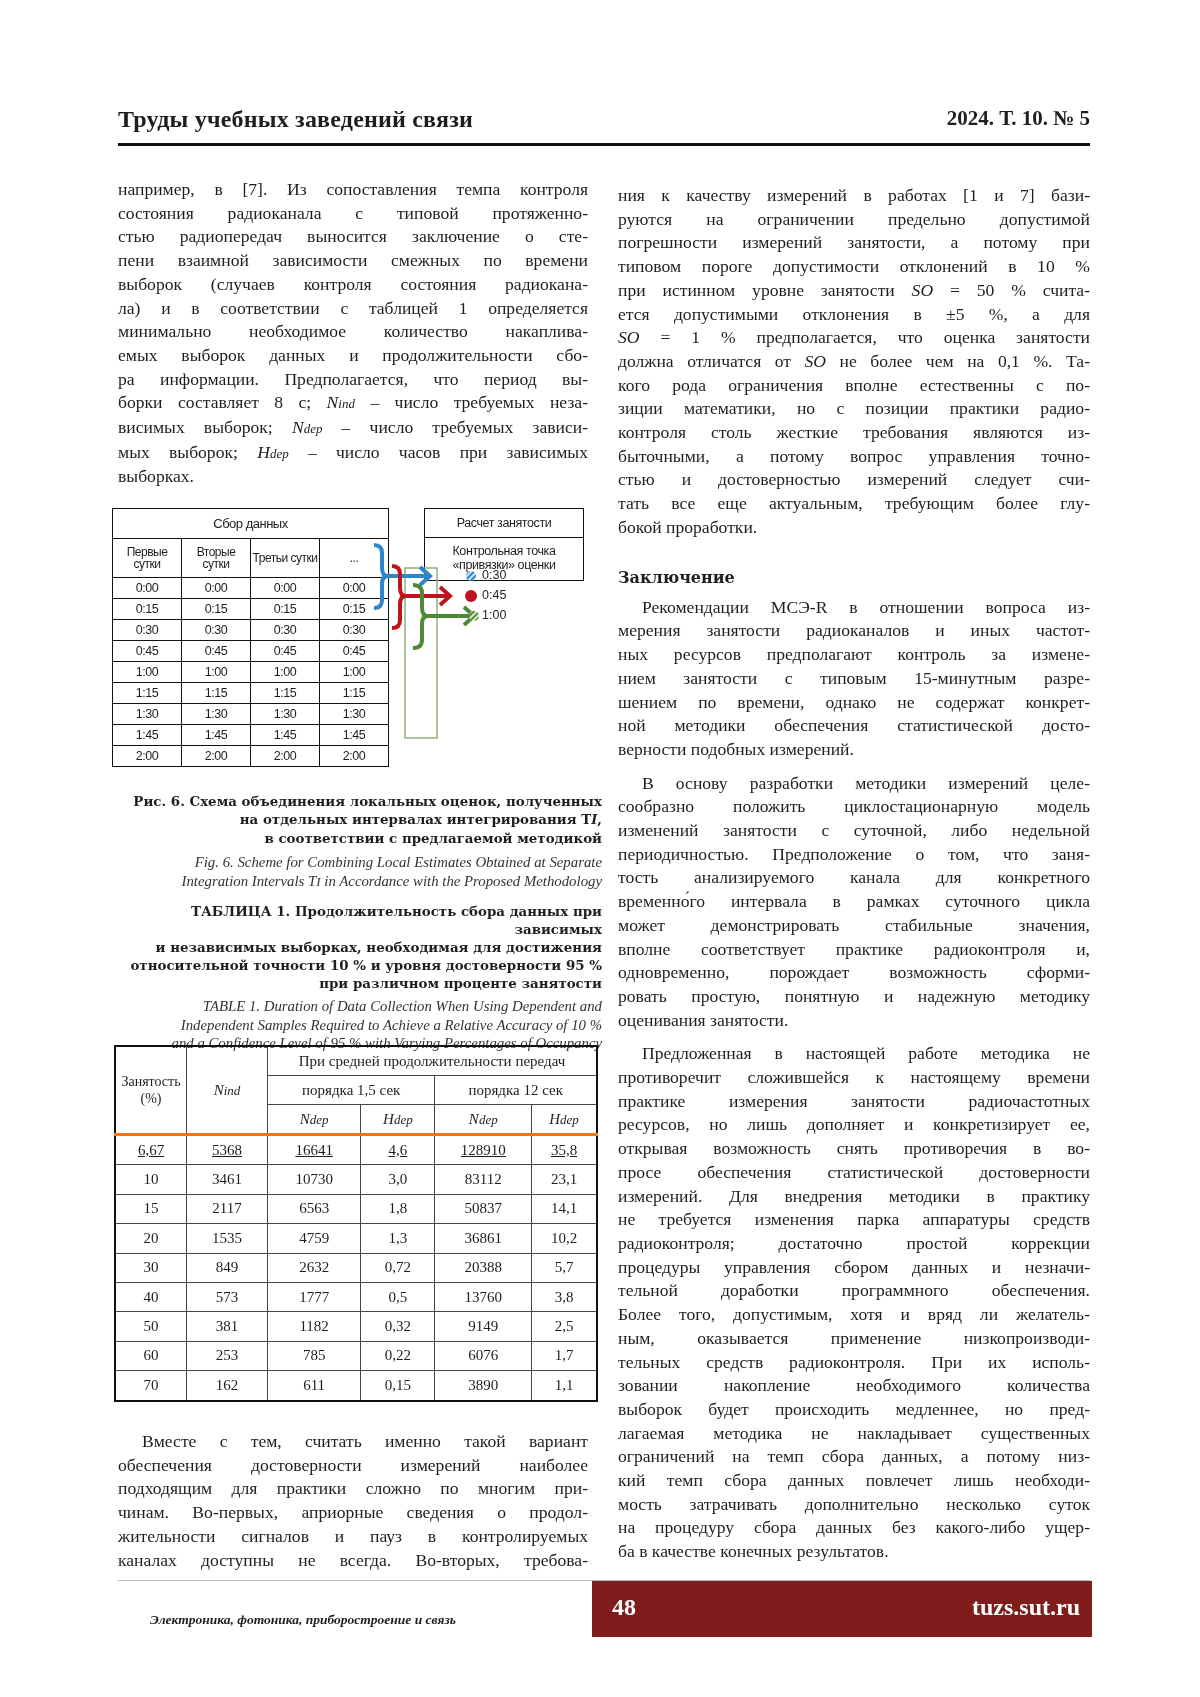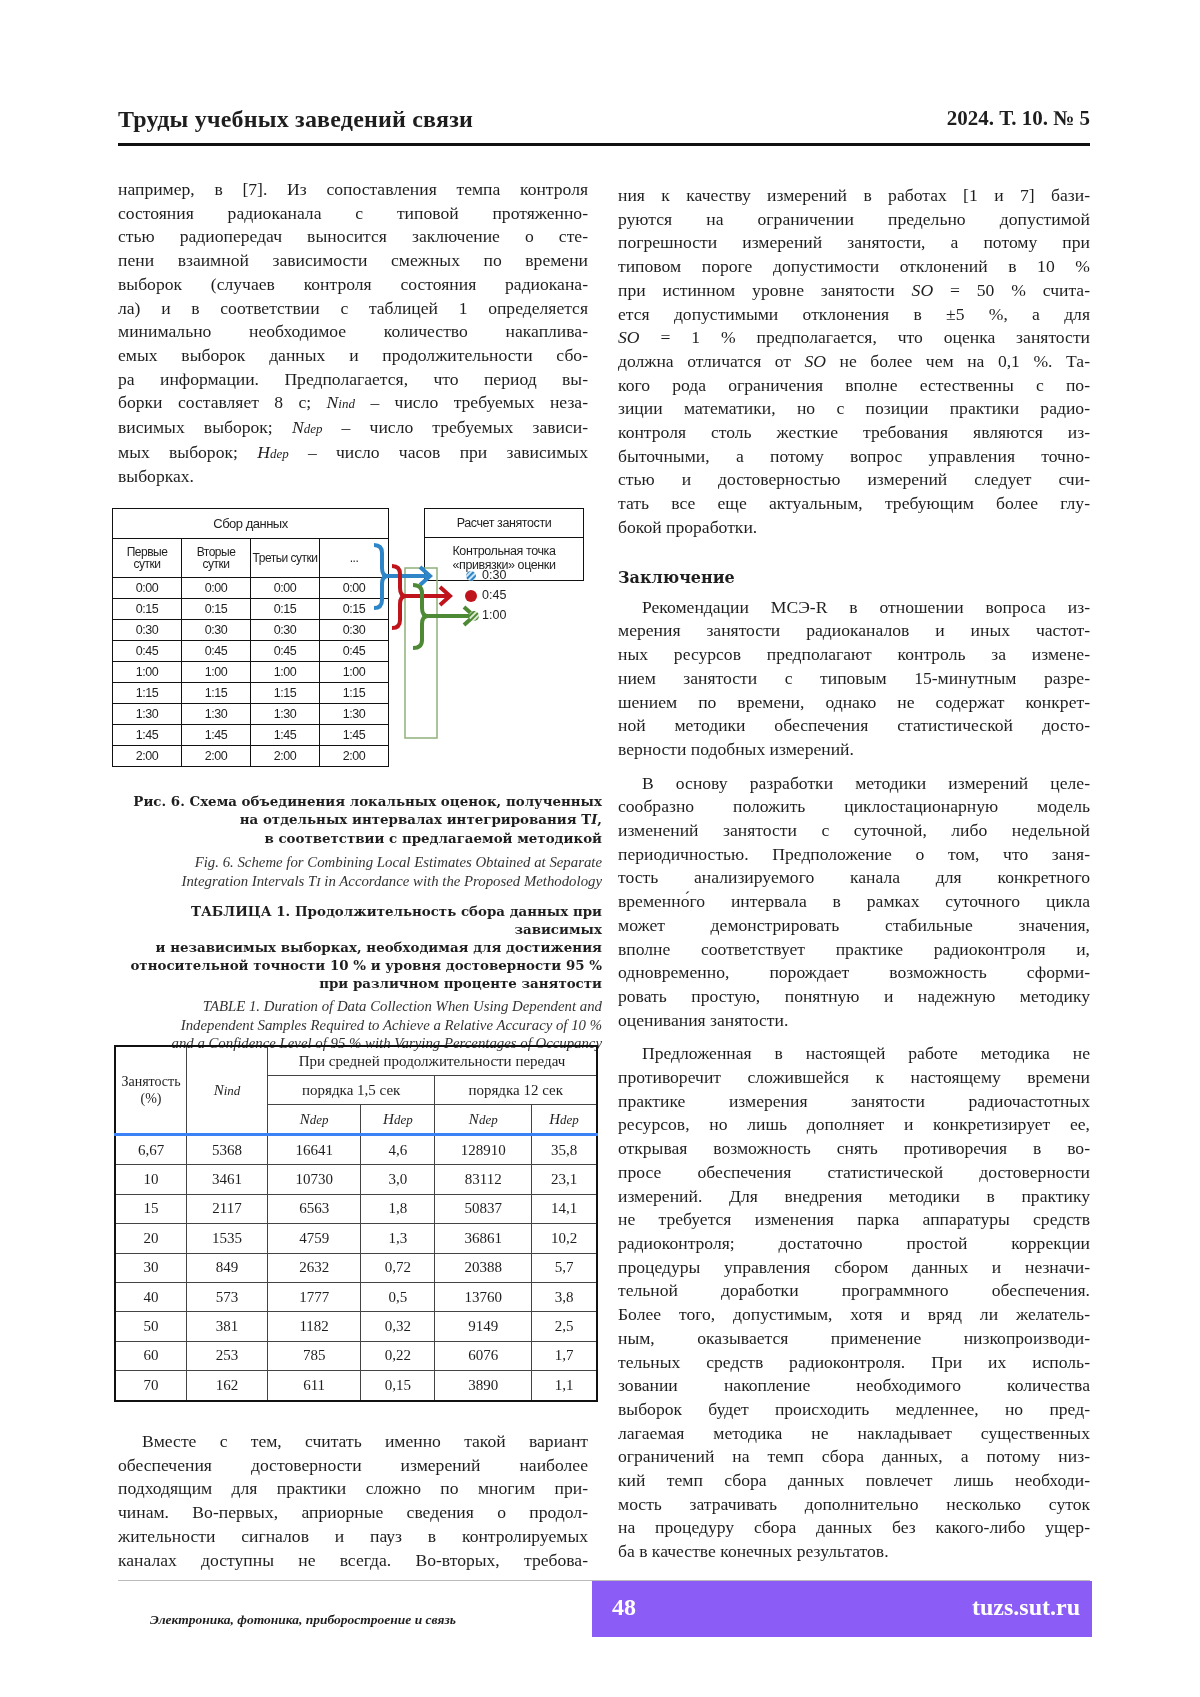--- a/index.html
+++ b/index.html
@@ -31,26 +31,26 @@
   .legend { position:absolute; font-family:"Liberation Sans", sans-serif; font-size:12.5px; }
 
   .caption { position:absolute; left:112px; width:490px; text-align:right; }
   .cap-ru { font-family:"DejaVu Serif", serif; font-weight:bold; font-size:13.4px; line-height:18px; }
   .cap-en { font-family:"Liberation Serif", serif; font-style:italic; font-size:14.8px; line-height:19px; color:#333; }
 
   table.t1 { position:absolute; left:114px; top:1045px; width:484px; border-collapse:collapse; font-family:"Liberation Serif", serif; font-size:15px; }
   table.t1 td { border:1px solid #444; text-align:center; padding:0; }
   table.t1 .hrow td { height:28px; }
   table.t1 tr.body td { height:28.4px; }
-  table.t1 tr.first td { border-top:3px solid #3b82f6; }
+  table.t1 tr.first td { border-top:3px solid #f97316;text-decoration:underline; }
   table.t1 { border:2px solid #111; }
 
   .footer-left { position:absolute; left:118px; top:1612px; font-family:"Liberation Serif", serif; font-style:italic; font-weight:bold; font-size:13.5px;margin-left:32px; }
   .footer-top-rule { position:absolute; left:118px; right:110px; top:1580px; height:1px; background:#bbb; }
-  .footer-bar { position:absolute; left:592px; top:1581px; width:500px; height:56px; background:#8b5cf6; color:#fff; font-family:"Liberation Serif", serif; font-weight:bold; font-size:24px; }
+  .footer-bar { position:absolute; left:592px; top:1581px; width:500px; height:56px; background:#7f1d1d; color:#fff; font-family:"Liberation Serif", serif; font-weight:bold; font-size:24px; }
   .footer-bar .pg { position:absolute; left:20px; top:13px; }
   .footer-bar .site { position:absolute; right:12px; top:13px; }
 </style>
 </head>
 <body>
 
 <div class="hdr-title">Труды учебных заведений связи</div>
 <div class="hdr-issue">2024. Т. 10. № 5</div>
 <div class="hdr-rule"></div>
 

